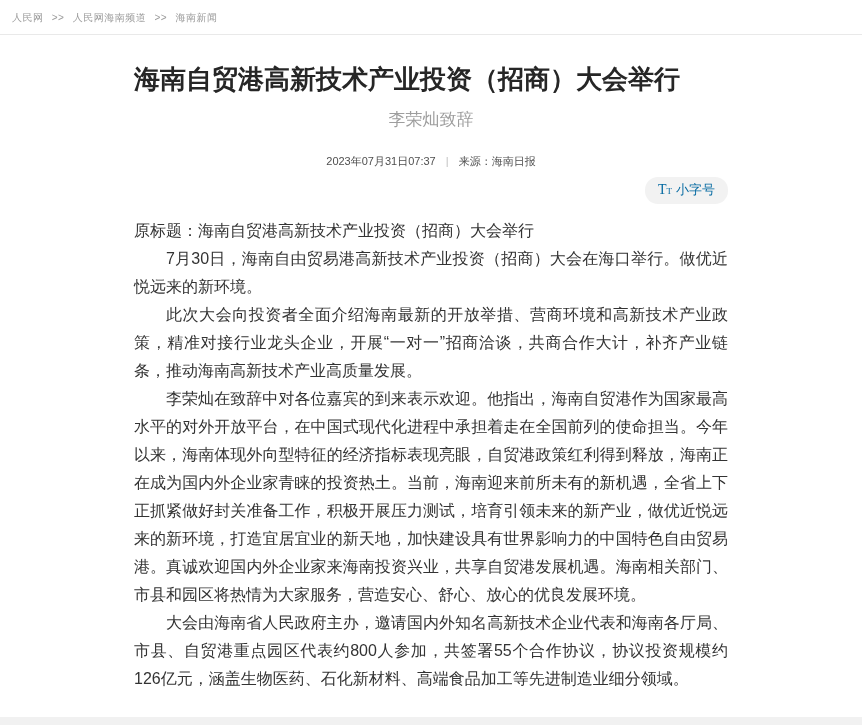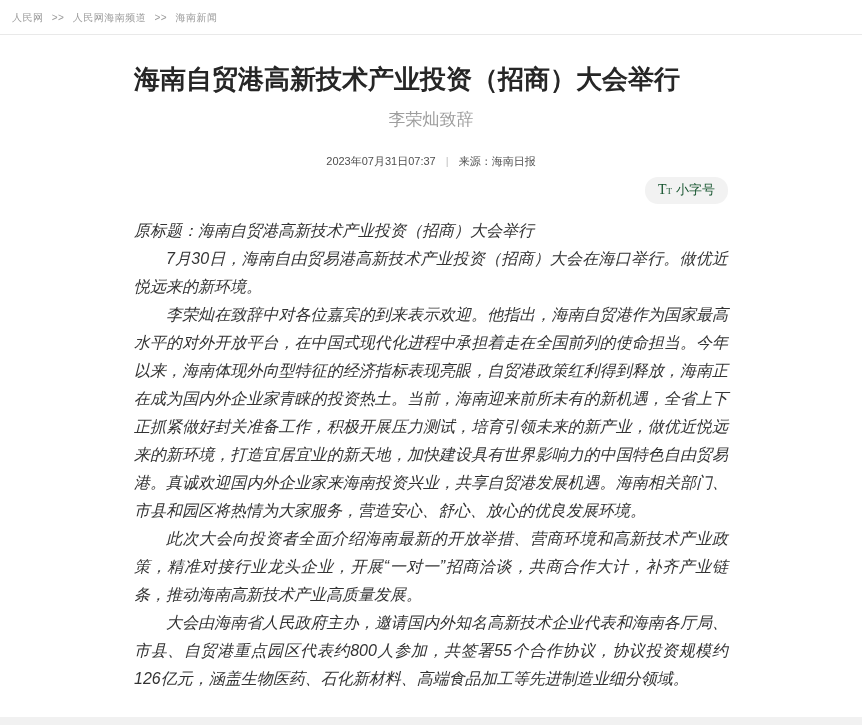--- a/index.html
+++ b/index.html
@@ -70,41 +70,41 @@
     text-align: right;
     height: 26px;
   }
   .font-size-btn {
     display: inline-block;
     background: #f2f2f2;
     border: none;
     border-radius: 13px;
     padding: 4px 13px 5px 13px;
     font-size: 13px;
-    color: #14532d;
+    color: #0369a1;
     cursor: pointer;
     font-family: "Liberation Sans", "DejaVu Sans", sans-serif;
   }
   .font-size-btn .t-big {
     font-family: "Liberation Serif", "DejaVu Serif", serif;
     font-size: 14px;
   }
   .font-size-btn .t-small {
     font-family: "Liberation Serif", "DejaVu Serif", serif;
     font-size: 9px;
     margin-right: 4px;
   }
   .article-body {
     margin-top: 14px;
     font-size: 16px;
     color: #333333;
     line-height: 28px;
     text-align: justify;
   }
-  .article-body p { margin: 0 0; font-style: italic; }
+  .article-body p { margin: 0 0; }
   .article-body p.indent { text-indent: 2em; }
   .bottom-strip {
     position: absolute;
     left: 0;
     bottom: 0;
     width: 862px;
     height: 8px;
     background: #f1f1f1;
   }
 </style>
@@ -137,22 +137,22 @@
 
     <div class="toolbar-row">
       <button class="font-size-btn">
         <span class="t-big">T</span><span class="t-small">T</span><span>小字号</span>
       </button>
     </div>
 
     <div class="article-body">
       <p>原标题：海南自贸港高新技术产业投资（招商）大会举行</p>
       <p class="indent">7月30日，海南自由贸易港高新技术产业投资（招商）大会在海口举行。做优近悦远来的新环境。</p>
+      <p class="indent">此次大会向投资者全面介绍海南最新的开放举措、营商环境和高新技术产业政策，精准对接行业龙头企业，开展“一对一”招商洽谈，共商合作大计，补齐产业链条，推动海南高新技术产业高质量发展。</p>
       <p class="indent">李荣灿在致辞中对各位嘉宾的到来表示欢迎。他指出，海南自贸港作为国家最高水平的对外开放平台，在中国式现代化进程中承担着走在全国前列的使命担当。今年以来，海南体现外向型特征的经济指标表现亮眼，自贸港政策红利得到释放，海南正在成为国内外企业家青睐的投资热土。当前，海南迎来前所未有的新机遇，全省上下正抓紧做好封关准备工作，积极开展压力测试，培育引领未来的新产业，做优近悦远来的新环境，打造宜居宜业的新天地，加快建设具有世界影响力的中国特色自由贸易港。真诚欢迎国内外企业家来海南投资兴业，共享自贸港发展机遇。海南相关部门、市县和园区将热情为大家服务，营造安心、舒心、放心的优良发展环境。</p>
-      <p class="indent">此次大会向投资者全面介绍海南最新的开放举措、营商环境和高新技术产业政策，精准对接行业龙头企业，开展“一对一”招商洽谈，共商合作大计，补齐产业链条，推动海南高新技术产业高质量发展。</p>
       <p class="indent">大会由海南省人民政府主办，邀请国内外知名高新技术企业代表和海南各厅局、市县、自贸港重点园区代表约800人参加，共签署55个合作协议，协议投资规模约126亿元，涵盖生物医药、石化新材料、高端食品加工等先进制造业细分领域。</p>
 
     </div>
 
   </div>
 
   <div class="bottom-strip"></div>
 
 </div>
 

